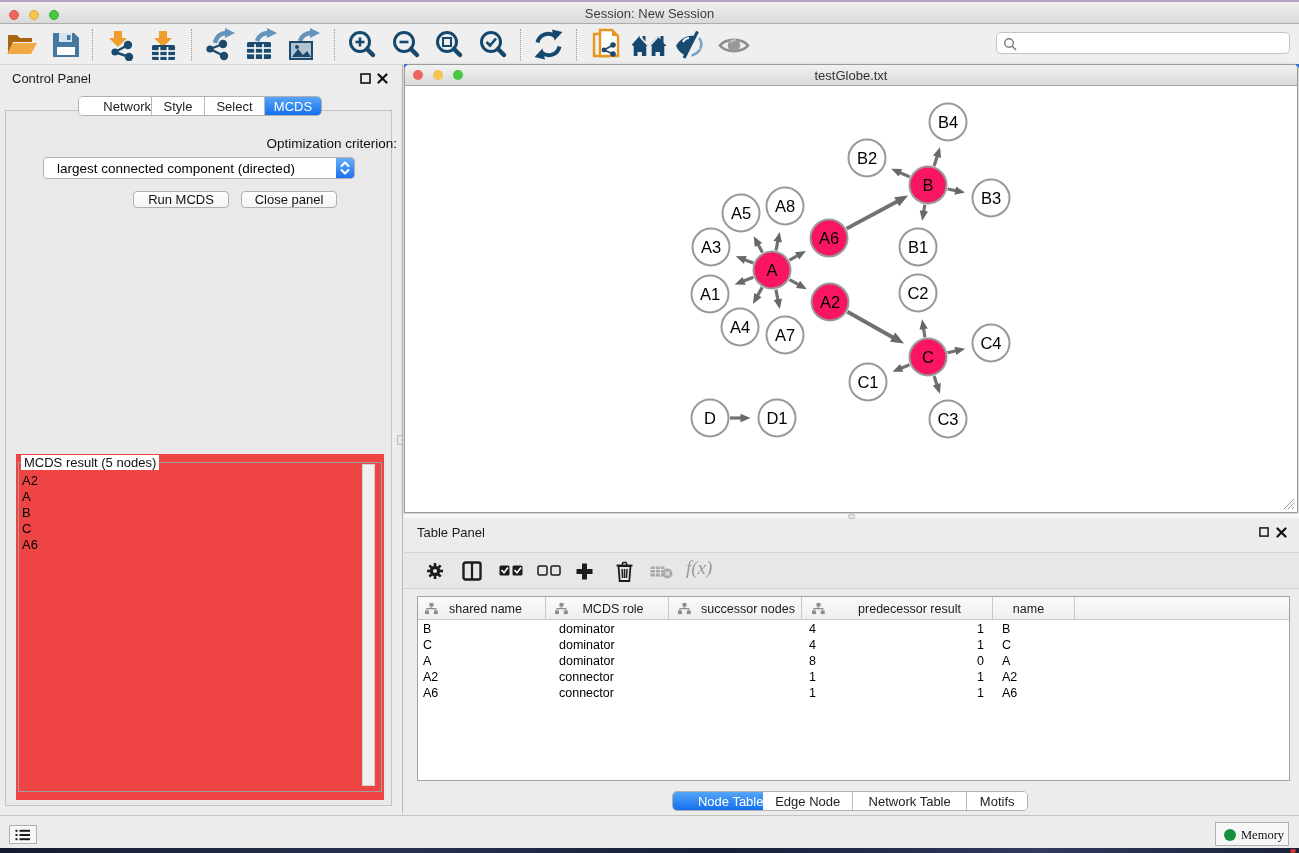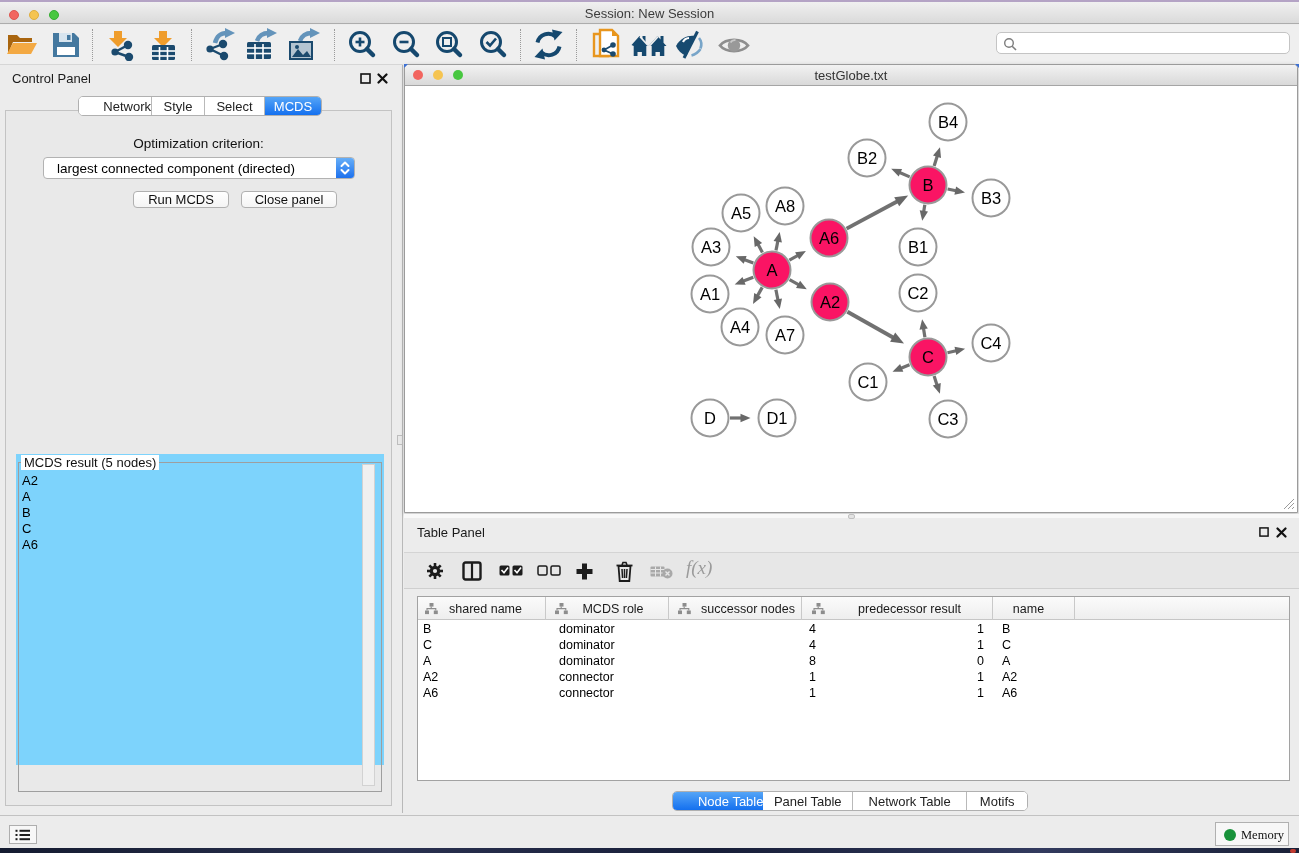--- a/index.html
+++ b/index.html
@@ -23,28 +23,28 @@
   border:1px solid #c4c4c4; border-radius:5px; }
 
 #cpTitle { left:12px; top:71px; font-size:13px; color:#1a1a1a; }
 #cpPanel { left:5px; top:110px; width:387px; height:696px; background:#e9e9e9; border:1px solid #c3c3c3; }
 .seg { position:absolute; display:flex; height:20px; border:1px solid #b0b0b0; border-radius:5px; background:#fff; }
 .seg > div { font-size:13px; color:#222; text-align:center; line-height:19px; border-right:1px solid #b9b9b9; background:#fff;}
 .seg > div:last-child { border-right:none; border-radius:0 4px 4px 0; }
 .seg > div:first-child { border-radius:4px 0 0 4px;text-align:right; }
 .seg > div.sel { background:linear-gradient(#55a5f7,#1470ef); color:#fff; border-right:none;}
 #cpTabs { left:78px; top:96px; width:244px; }
-#optLbl { left:0px; top:136px; width:397px; text-align:center; font-size:13.5px; color:#111; }
+#optLbl { left:0px; top:136px; width:397px; text-align:right; font-size:13.5px; color:#111; }
 #dropdown { left:43px; top:157px; width:312px; height:22px; background:#fff; border:1px solid #b2b2b2; border-radius:4px; }
 #dropdown .dtext { position:absolute; left:13px; top:3px; font-size:13.5px; color:#000; }
 #dropdown .cap { position:absolute; right:0px; top:0px; width:18px; height:20px;
   background:linear-gradient(#66aef8,#1d71ee); border-radius:0 3px 3px 0; }
 .btn { position:absolute; height:17px; background:linear-gradient(#ffffff,#f4f4f4); border:1px solid #b0b0b0; border-radius:4px;
   font-size:13px; color:#111; text-align:center; line-height:15px;margin-left:40px;}
-#resultsWhite { left:16px; top:454px; width:368px; height:311px; background:#7dd3fc; }
+#resultsWhite { left:16px; top:454px; width:368px; height:346px; background:#ef4444; }
 #groupBox { left:2px; top:8px; width:364px; height:330px; border:1px solid #9e9e9e; }
 #groupTitle { left:5px; top:1px; background:#fff; font-size:13px; color:#111; padding:0 3px; }
 .mlist { left:6px; top:19px; font-size:13px; color:#000; line-height:16px; }
 #vscroll { left:346px; top:10px; width:13px; height:322px; background:#f0f0f0; border:1px solid #d2d2d2; }
 
 #vsplit { left:402px; top:64px; width:1px; height:749px; background:#b8b8b8; }
 #vhandle { left:397px; top:435px; width:6px; height:10px; background:#e8e8e8; border:1px solid #bdbdbd; }
 
 #netwin { left:404px; top:64px; width:894px; height:449px; background:#fff; border:1px solid #9b9b9b; border-radius:4px 4px 0 0;
   box-shadow: 0 1px 4px rgba(0,0,0,0.18);}
@@ -466,21 +466,21 @@
   <g id="hier" fill="#8d8d8d">
     <rect x="4.5" y="0" width="4" height="3.6"></rect>
     <rect x="0" y="7.5" width="4" height="3.6"></rect>
     <rect x="8.8" y="7.5" width="4" height="3.6"></rect>
     <path d="M6.2 3.6 v2 M2 7.5 v-1.9 h8.8 v1.9" stroke="#8d8d8d" stroke-width="1.1" fill="none"></path>
   </g>
 </defs>
   </svg>
 <div class="abs seg" id="btmTabs">
   <div class="sel" style="width:91px">Node Table</div>
-  <div style="width:90px">Panel Table</div>
+  <div style="width:90px">Edge Node</div>
   <div style="width:115px">Network Table</div>
   <div style="width:60px">Motifs</div>
 </div>
 <div class="abs" id="statusbar"></div>
 <div class="abs" id="listbtn">
   <svg style="position:absolute;left:5px;top:3px" width="16" height="12" viewBox="0 0 16 12">
     <g stroke="#1c1c1c" stroke-width="2">
         <line x1="4.5" y1="1.8" x2="15" y2="1.8"></line>
         <line x1="4.5" y1="6" x2="15" y2="6"></line>
         <line x1="4.5" y1="10.2" x2="15" y2="10.2"></line>

